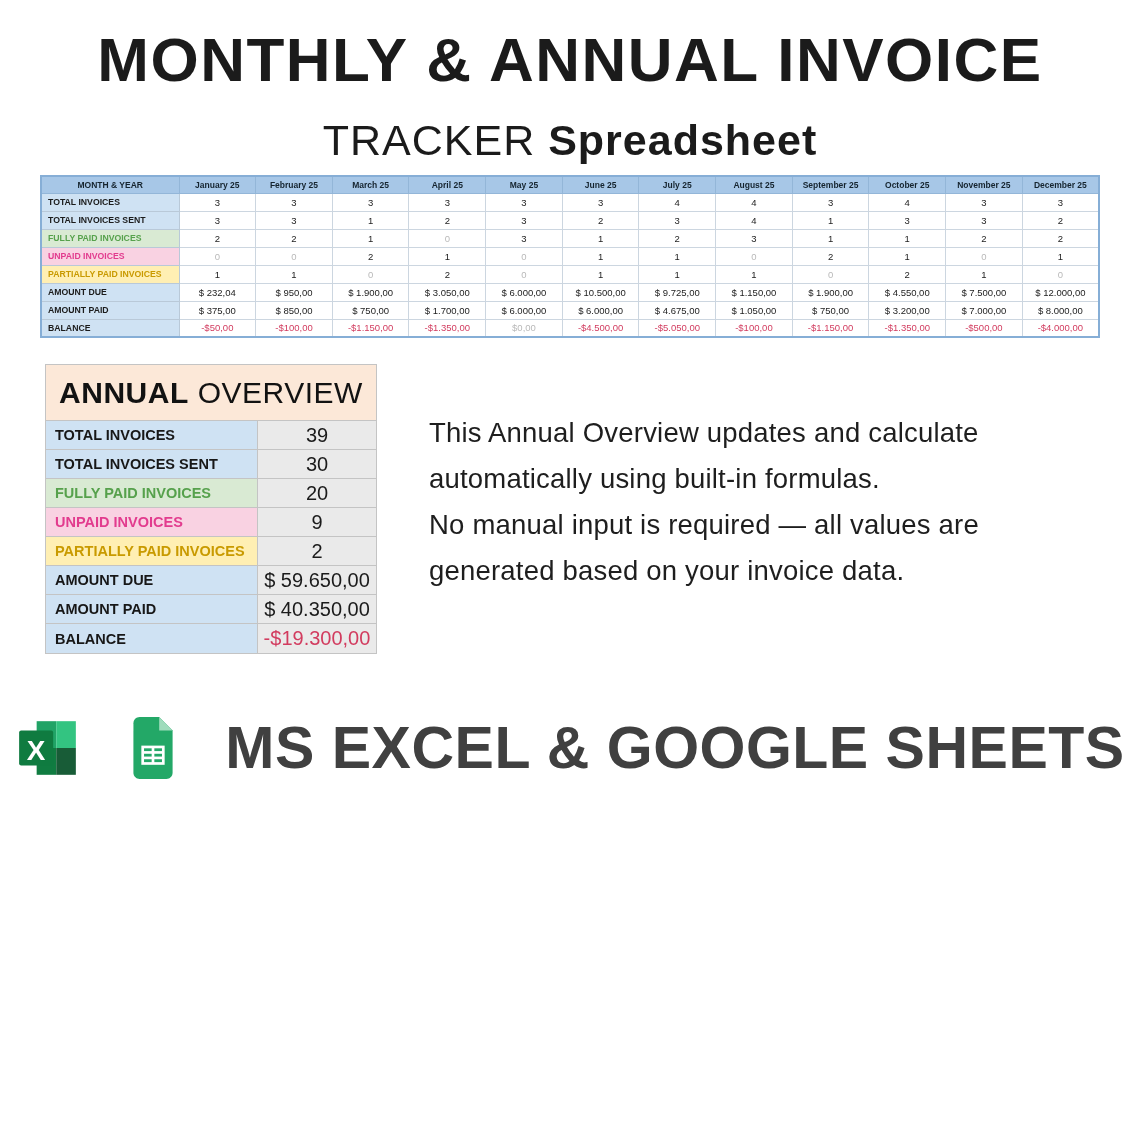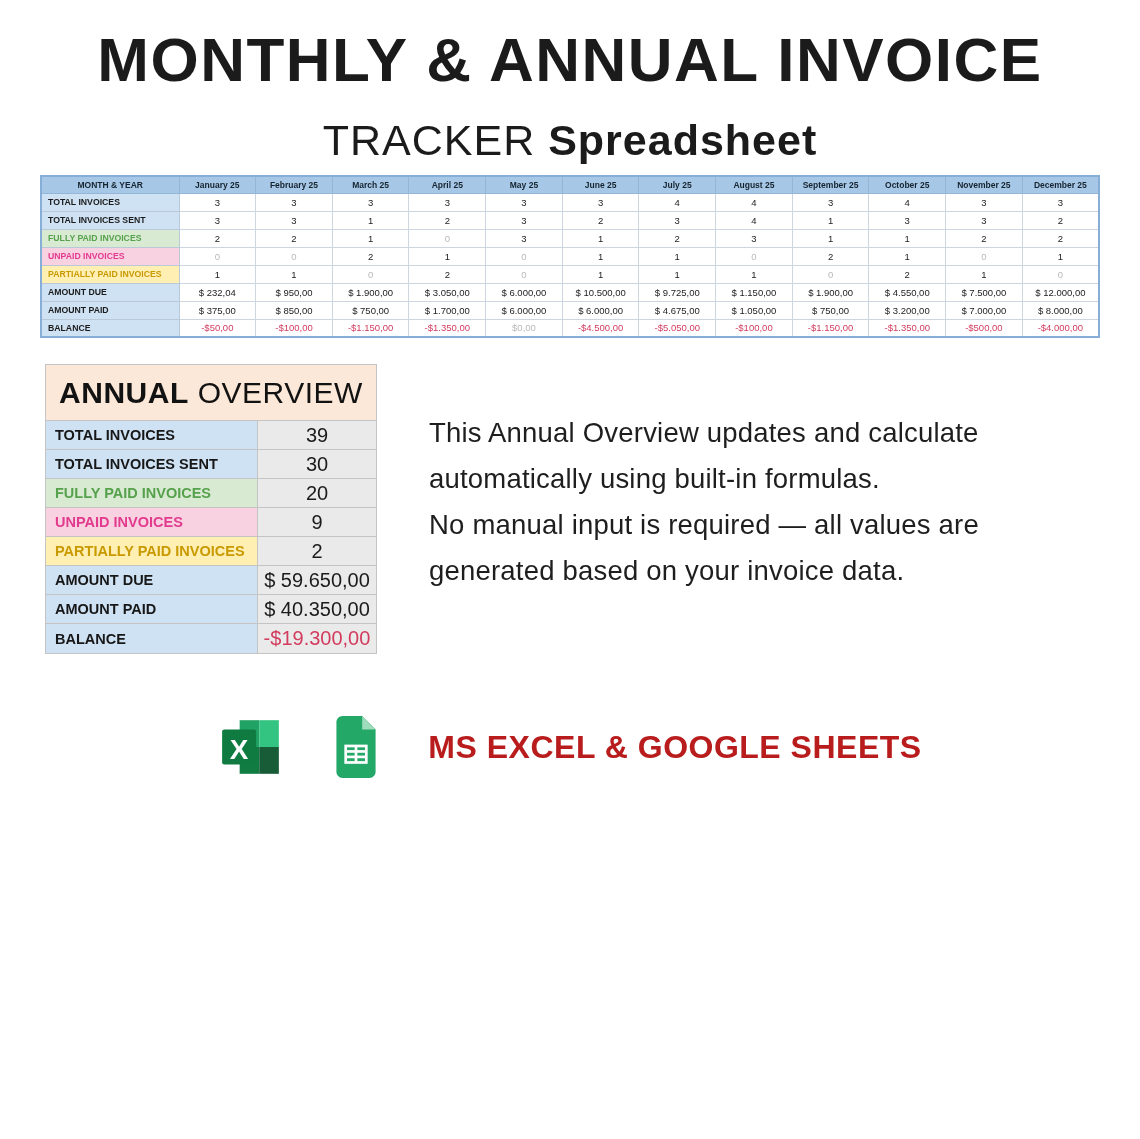--- a/index.html
+++ b/index.html
@@ -76,21 +76,21 @@
     justify-content:center;font-size:20px;color:#1b1b1b;
   }
   .annual-value.negative{color:var(--negative_red);}
 
   .yearly-col{flex:1;padding-top:26px;}
   .yearly-heading{margin:0;font-size:24px;font-weight:800;letter-spacing:0.3px;color:#111;}
   .yearly-text{margin:20px 12px 0;font-size:27.5px;line-height:46px;color:#1e1e1e;letter-spacing:0.2px;}
   .yearly-text + .yearly-text{margin-top:0;}
 
   .footer{display:flex;align-items:center;justify-content:center;gap:46px;margin-top:60px;}
-  .footer-label{font-size:32px;font-weight:800;letter-spacing:0.5px;color:#b91c1c;}
+  .footer-label{font-size:59px;font-weight:800;letter-spacing:0.5px;color:#404040;}
   svg.excel{width:66px;height:66px;}
   svg.sheets{width:52px;height:66px;}
 </style>
 </head>
 <body>
 
 <div class="page">
 
   <h1 class="title">MONTHLY &amp; ANNUAL INVOICE</h1>
 

